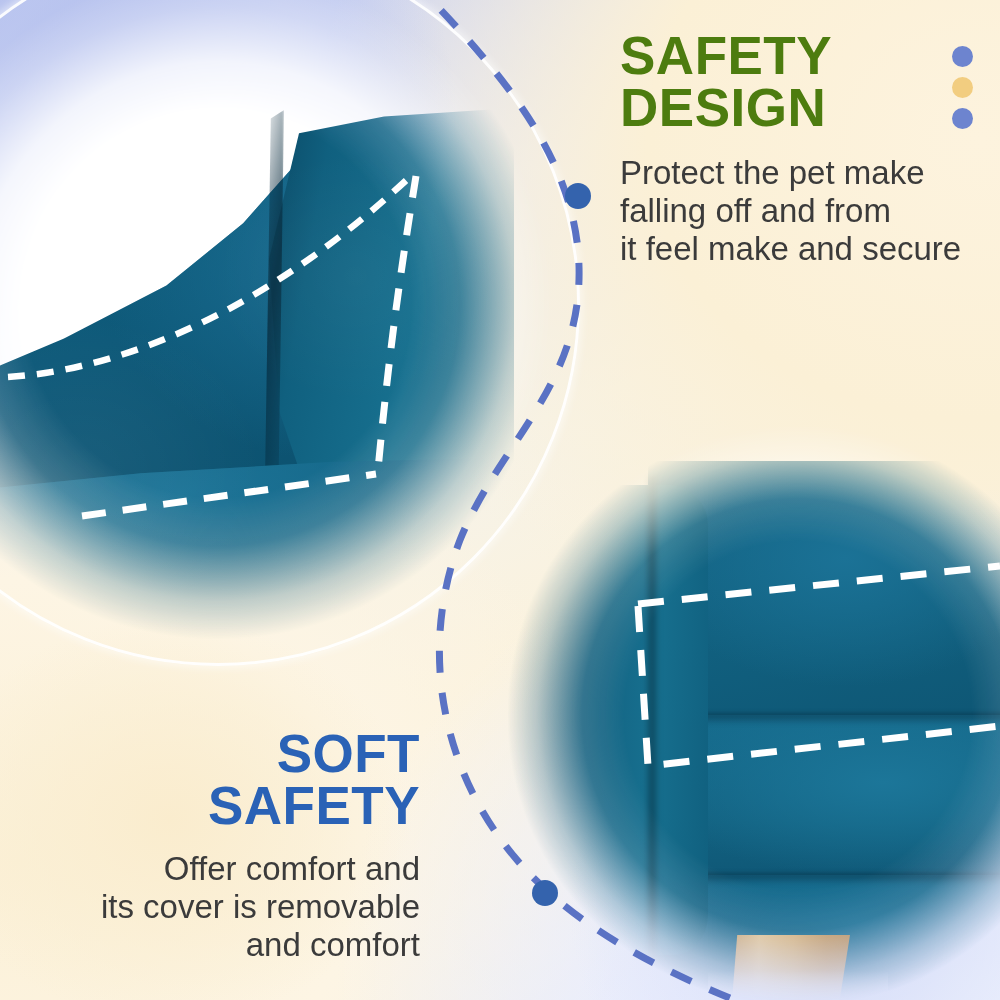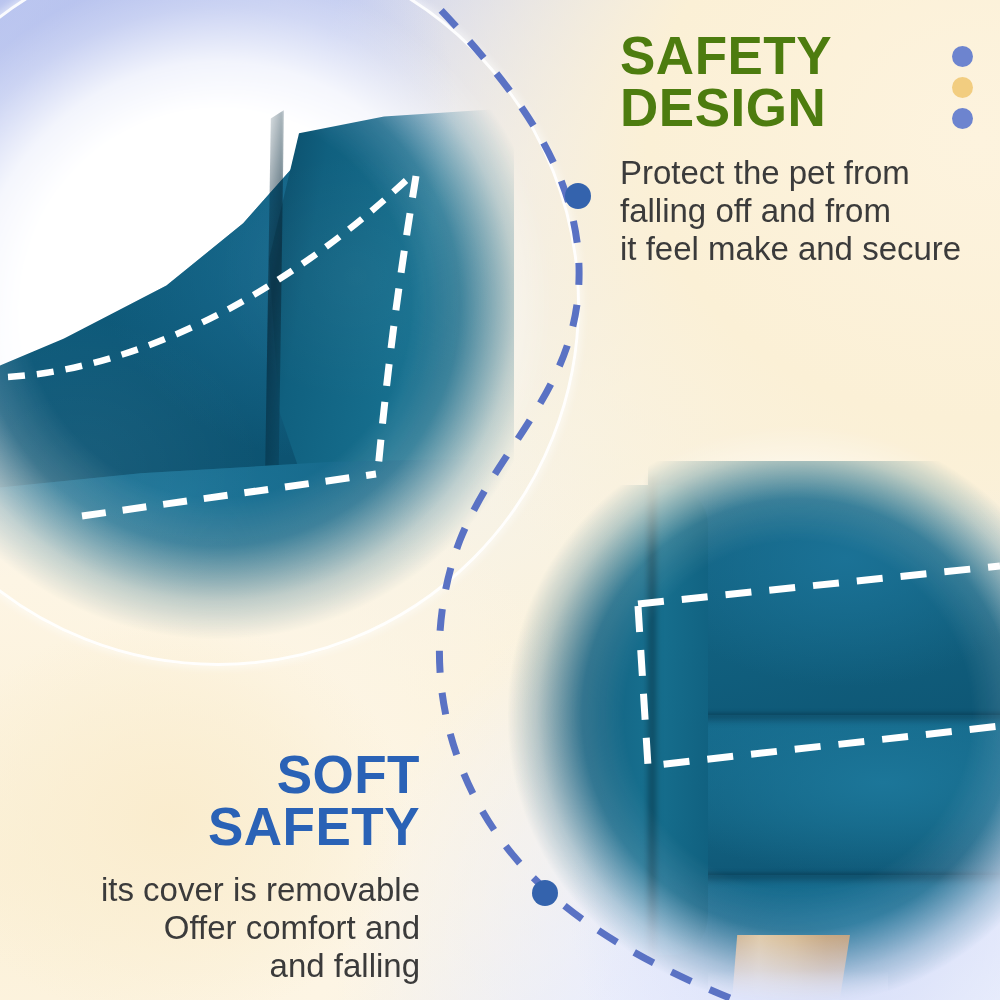--- a/index.html
+++ b/index.html
@@ -293,21 +293,20 @@
     color: #3b3b3b;
     margin-top: 20px;
   }
 
   #cushion-block {
     position: absolute;
     left: 10px;
     top: 728px;
     width: 410px;
     text-align: right;
-    margin-top: 21px;
   }
   #cushion-block .headline {
     font-size: 53px;
     color: #2a62b6;
   }
   #cushion-block .body-copy {
     font-size: 33px;
     color: #3b3b3b;
     margin-top: 18px;
   }
@@ -385,37 +384,37 @@
     <circle cx="578" cy="196" r="13" fill="#3463ad"></circle>
     <circle cx="545" cy="893" r="13" fill="#3463ad"></circle>
   </svg>
 
   <div id="safety-block">
     <h2 class="headline">
       <span class="hl-line">SAFETY</span>
       <span class="hl-line">DESIGN</span>
     </h2>
     <p class="body-copy">
-      <span class="bc-line">Protect the pet from</span>
+      <span class="bc-line">Protect the pet make</span>
       <span class="bc-line">falling off and from</span>
       <span class="bc-line">it feel make and secure</span>
     </p>
   </div>
 
   <div id="dot-stack">
     <span class="stack-dot" style="background: rgb(109, 132, 207);"></span>
     <span class="stack-dot" style="background: rgb(242, 205, 128);"></span>
     <span class="stack-dot" style="background: rgb(109, 132, 207);"></span>
   </div>
 
   <div id="cushion-block">
     <h2 class="headline">
       <span class="hl-line">SOFT</span>
       <span class="hl-line">SAFETY</span>
     </h2>
     <p class="body-copy">
+      <span class="bc-line">Offer comfort and</span>
       <span class="bc-line">its cover is removable</span>
-      <span class="bc-line">Offer comfort and</span>
-      <span class="bc-line">and falling</span>
+      <span class="bc-line">and comfort</span>
     </p>
   </div>
 
 </div>
 
 </body></html>

